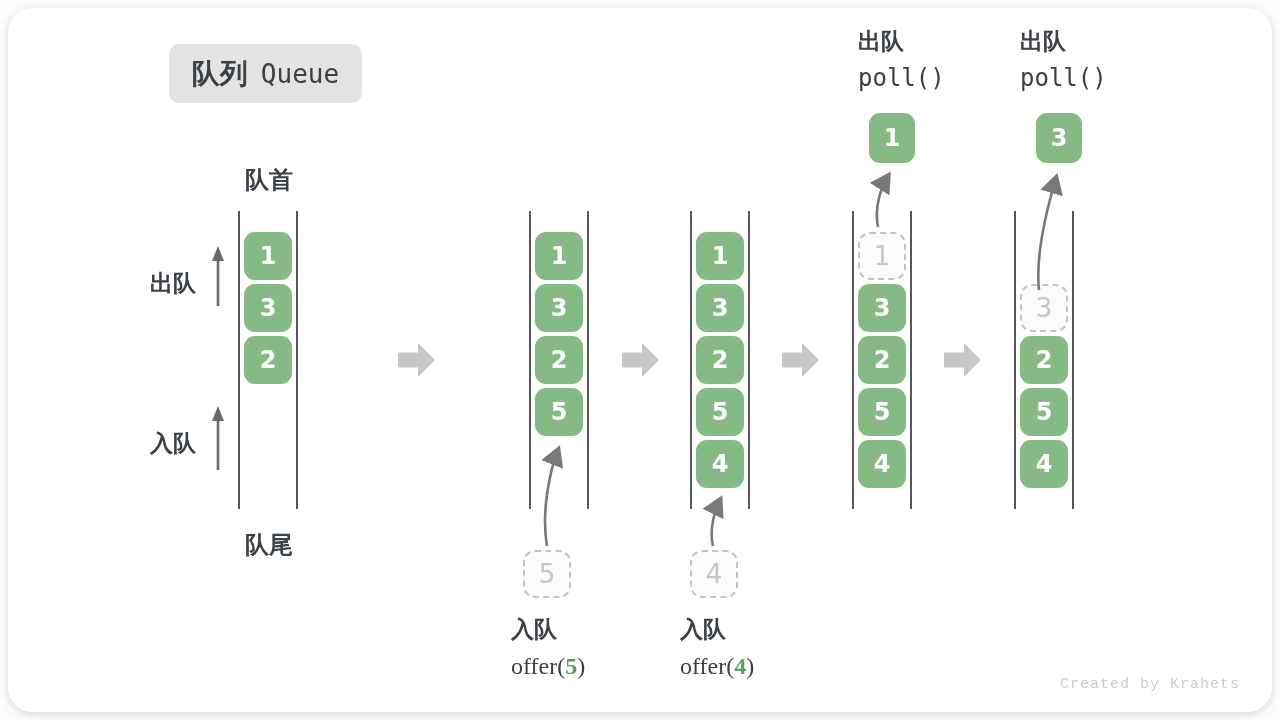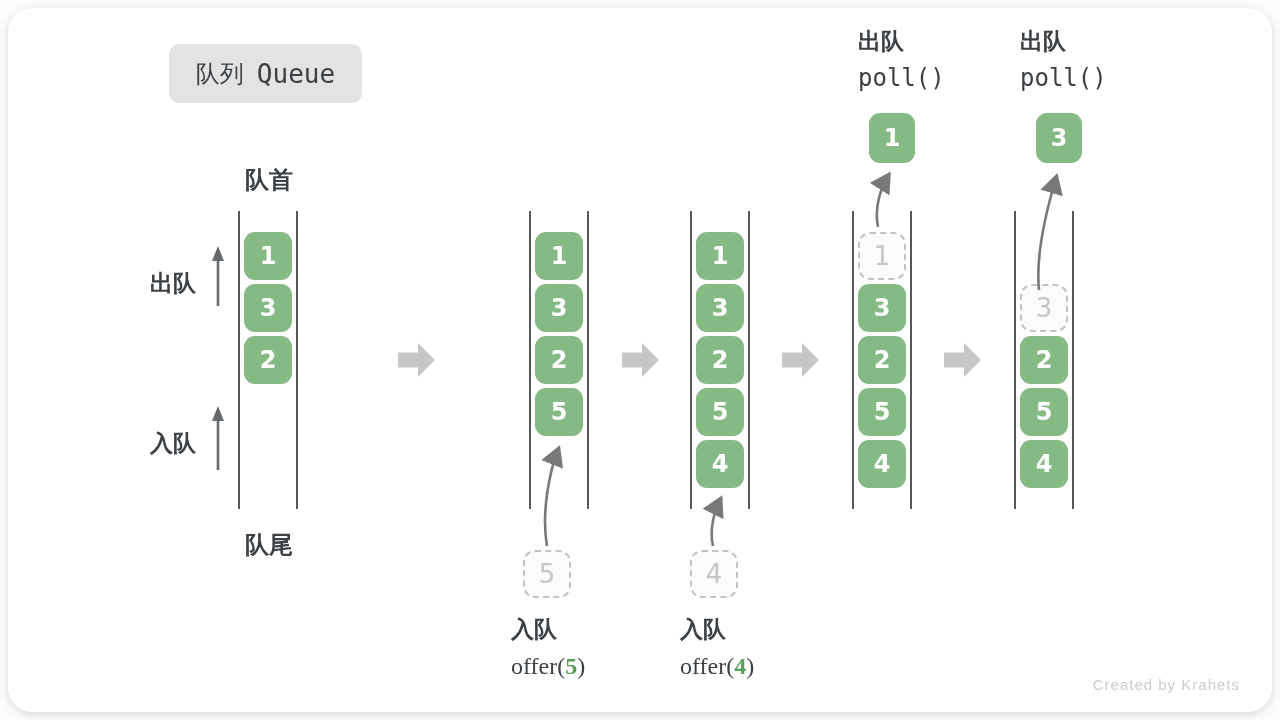--- a/index.html
+++ b/index.html
@@ -4,21 +4,21 @@
 <style>
   html,body{margin:0;padding:0;background:#fcfcfc;}
   body{width:1280px;height:720px;overflow:hidden;font-family:"DejaVu Sans","Liberation Sans",sans-serif;}
   .canvas{position:relative;width:1280px;height:720px;}
   .card{position:absolute;left:8px;top:8px;width:1264px;height:704px;background:#ffffff;
         border-radius:24px;box-shadow:0 2px 10px rgba(0,0,0,0.16);}
   .layer{position:absolute;left:0;top:0;width:1280px;height:720px;pointer-events:none;}
 
   .title-badge{position:absolute;left:169px;top:44px;width:193px;height:59px;background:var(--badge-bg);
         border-radius:10px;display:flex;align-items:center;justify-content:center;gap:13px;}
-  .title-zh{font-size:24px;font-weight:normal;color:var(--text-dark);}
+  .title-zh{font-size:28px;font-weight:bold;color:var(--text-dark);}
   .title-en{font-size:26px;font-family:"DejaVu Sans Mono","Liberation Mono",monospace;color:var(--text-dark);}
 
   .front-label,.rear-label{position:absolute;left:219px;width:100px;text-align:center;
         font-size:24px;font-weight:bold;color:var(--text-dark);}
   .front-label{top:164px;}
   .rear-label{top:529px;}
 
   .side-label{position:absolute;left:150px;width:52px;font-size:23px;font-weight:bold;color:var(--text-dark);}
   .side-label.dequeue{top:268px;}
   .side-label.enqueue{top:428px;}
@@ -36,21 +36,21 @@
   .header-code{margin-top:13px;font-size:24px;font-family:"DejaVu Sans Mono","Liberation Mono",monospace;line-height:1;}
 
   .col-caption{position:absolute;color:var(--text-dark);}
   .caption-zh{font-size:23px;font-weight:600;line-height:1;}
   .caption-code{margin-top:13px;font-size:24px;font-family:Liberation Serif, serif;line-height:1;}
   .caption-code .code-val{color:var(--code-green);font-weight:bold;}
 
   .chevron{position:absolute;width:38px;height:36px;}
 
   .watermark{position:absolute;right:40px;top:676px;font-size:15px;letter-spacing:1px;
-       font-family:Liberation Sans, sans-serif;color:var(--watermark-gray);}
+       font-family:Liberation Mono, monospace;color:var(--watermark-gray);}
 </style>
 </head>
 <body>
 
 <div class="canvas">
   <div class="card"></div>
 
   <div class="title-badge">
     <span class="title-zh">队列</span>
     <span class="title-en">Queue</span>

